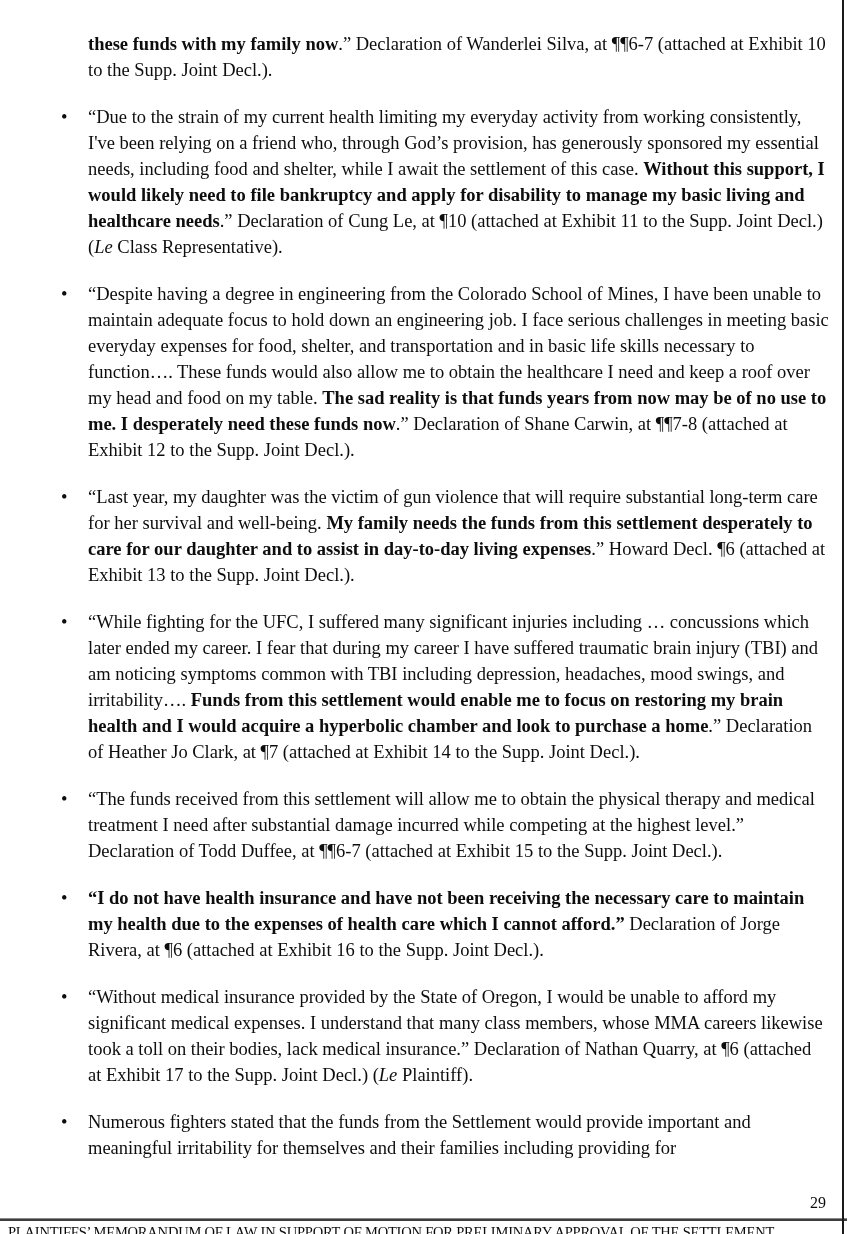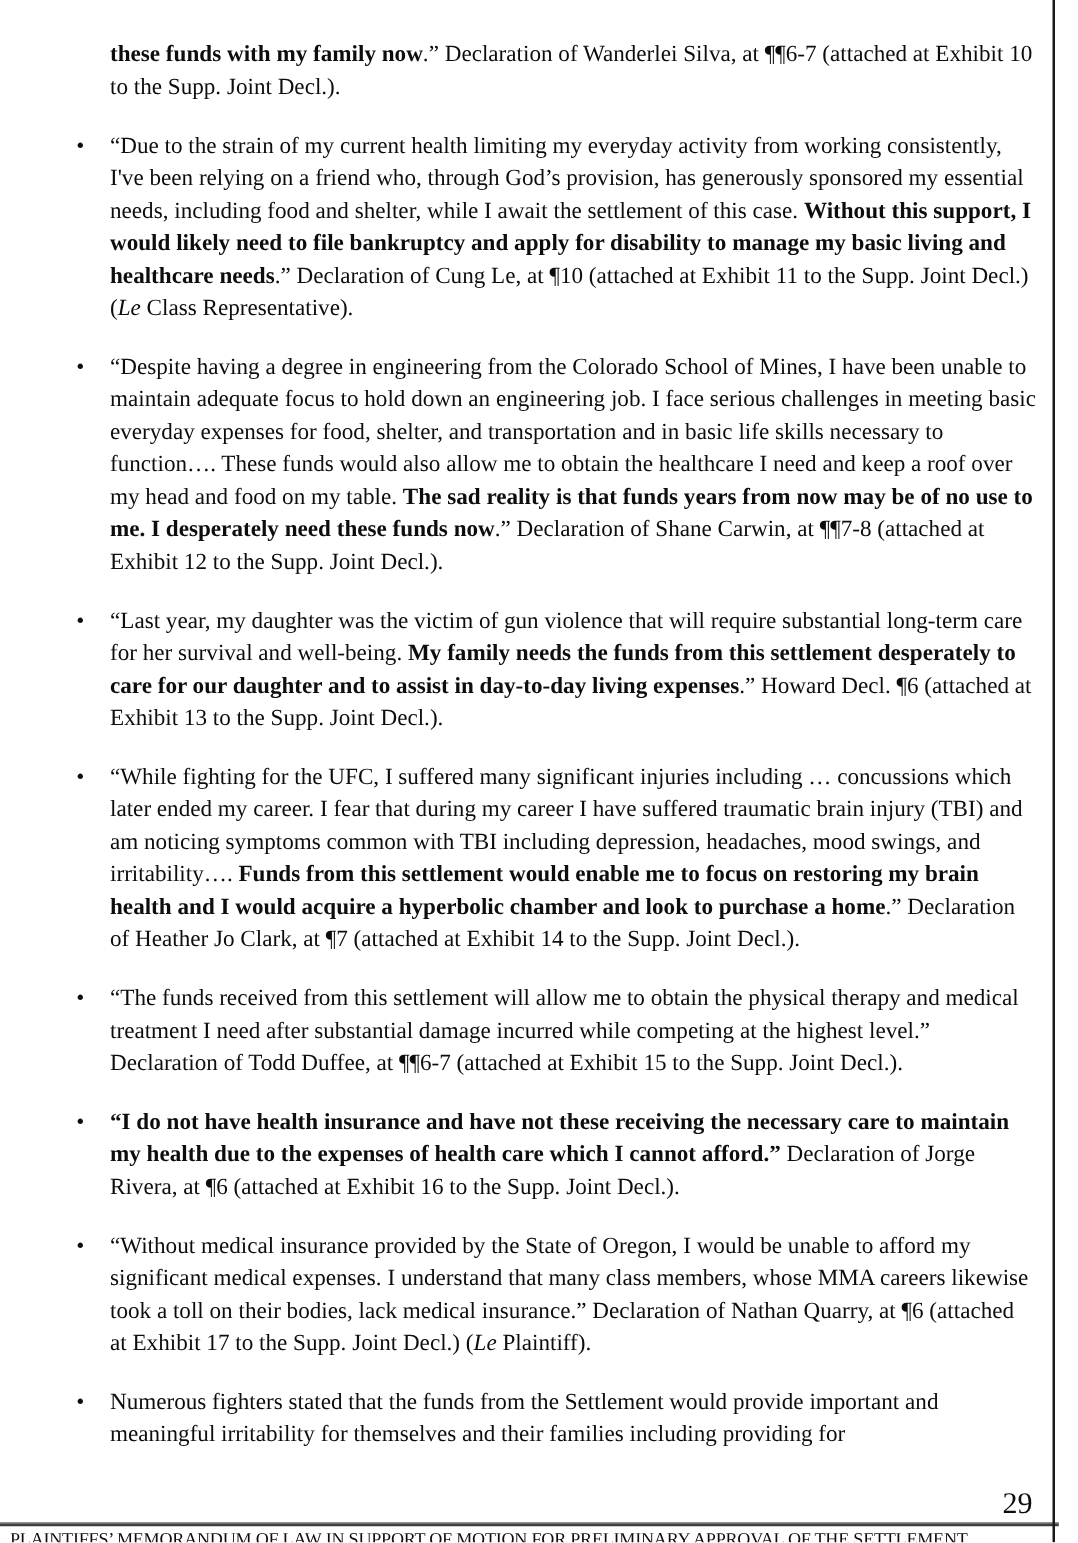--- a/index.html
+++ b/index.html
@@ -43,21 +43,21 @@
     top: 0;
     font-size: 18.5px;
     line-height: 26px;
   }
   .run-bold { font-weight: bold; }
   .run-italic { font-style: italic; }
   .page-number {
     position: absolute;
     top: 1192px;
     right: 36px;
-    font-size: 24px;
+    font-size: 16px;
     line-height: 22px;
   }
   .footer-rule {
     position: absolute;
     top: 1218px;
     left: 0;
     width: 847px;
     height: 3px;
     background: #3d3d3d;
     border-top: 1px solid #888888;
@@ -77,21 +77,21 @@
 <body>
 
 <div class="page">
   <div class="content" id="paragraphs">
       <div class="para"><span class="run-bold ">these funds with my family now</span><span class="">.” Declaration of Wanderlei Silva, at ¶¶6-7 (attached at Exhibit 10 to the Supp. Joint Decl.).</span></div>
       <div class="para"><span class="bullet-marker">•</span><span class="">“Due to the strain of my current health limiting my everyday activity from working consistently, I've been relying on a friend who, through God’s provision, has generously sponsored my essential needs, including food and shelter, while I await the settlement of this case. </span><span class="run-bold ">Without this support, I would likely need to file bankruptcy and apply for disability to manage my basic living and healthcare needs</span><span class="">.” Declaration of Cung Le, at ¶10 (attached at Exhibit 11 to the Supp. Joint Decl.) (</span><span class="run-italic">Le</span><span class=""> Class Representative).</span></div>
       <div class="para"><span class="bullet-marker">•</span><span class="">“Despite having a degree in engineering from the Colorado School of Mines, I have been unable to maintain adequate focus to hold down an engineering job. I face serious challenges in meeting basic everyday expenses for food, shelter, and transportation and in basic life skills necessary to function…. These funds would also allow me to obtain the healthcare I need and keep a roof over my head and food on my table. </span><span class="run-bold ">The sad reality is that funds years from now may be of no use to me. I desperately need these funds now</span><span class="">.” Declaration of Shane Carwin, at ¶¶7-8 (attached at Exhibit 12 to the Supp. Joint Decl.).</span></div>
       <div class="para"><span class="bullet-marker">•</span><span class="">“Last year, my daughter was the victim of gun violence that will require substantial long-term care for her survival and well-being. </span><span class="run-bold ">My family needs the funds from this settlement desperately to care for our daughter and to assist in day-to-day living expenses</span><span class="">.” Howard Decl. ¶6 (attached at Exhibit 13 to the Supp. Joint Decl.).</span></div>
       <div class="para"><span class="bullet-marker">•</span><span class="">“While fighting for the UFC, I suffered many significant injuries including … concussions which later ended my career. I fear that during my career I have suffered traumatic brain injury (TBI) and am noticing symptoms common with TBI including depression, headaches, mood swings, and irritability…. </span><span class="run-bold ">Funds from this settlement would enable me to focus on restoring my brain health and I would acquire a hyperbolic chamber and look to purchase a home</span><span class="">.” Declaration of Heather Jo Clark, at ¶7 (attached at Exhibit 14 to the Supp. Joint Decl.).</span></div>
       <div class="para"><span class="bullet-marker">•</span><span class="">“The funds received from this settlement will allow me to obtain the physical therapy and medical treatment I need after substantial damage incurred while competing at the highest level.” Declaration of Todd Duffee, at ¶¶6-7 (attached at Exhibit 15 to the Supp. Joint Decl.).</span></div>
-      <div class="para"><span class="bullet-marker">•</span><span class="run-bold ">“I do not have health insurance and have not these receiving the necessary care to maintain my health due to the expenses of health care which I cannot afford.”</span><span class=""> Declaration of Jorge Rivera, at ¶6 (attached at Exhibit 16 to the Supp. Joint Decl.).</span></div>
+      <div class="para"><span class="bullet-marker">•</span><span class="run-bold ">“I do not have health insurance and have not been receiving the necessary care to maintain my health due to the expenses of health care which I cannot afford.”</span><span class=""> Declaration of Jorge Rivera, at ¶6 (attached at Exhibit 16 to the Supp. Joint Decl.).</span></div>
       <div class="para"><span class="bullet-marker">•</span><span class="">“Without medical insurance provided by the State of Oregon, I would be unable to afford my significant medical expenses. I understand that many class members, whose MMA careers likewise took a toll on their bodies, lack medical insurance.” Declaration of Nathan Quarry, at ¶6 (attached at Exhibit 17 to the Supp. Joint Decl.) (</span><span class="run-italic">Le</span><span class=""> Plaintiff).</span></div>
       <div class="para"><span class="bullet-marker">•</span><span class="">Numerous fighters stated that the funds from the Settlement would provide important and meaningful irritability for themselves and their families including providing for</span></div>
     </div>
   <div class="page-number">29</div>
   <div class="footer-rule"></div>
   <div class="footer-title">PLAINTIFFS’ MEMORANDUM OF LAW IN SUPPORT OF MOTION FOR PRELIMINARY APPROVAL OF THE SETTLEMENT</div>
   <div class="right-border"></div>
 </div>
 
 </body></html>

